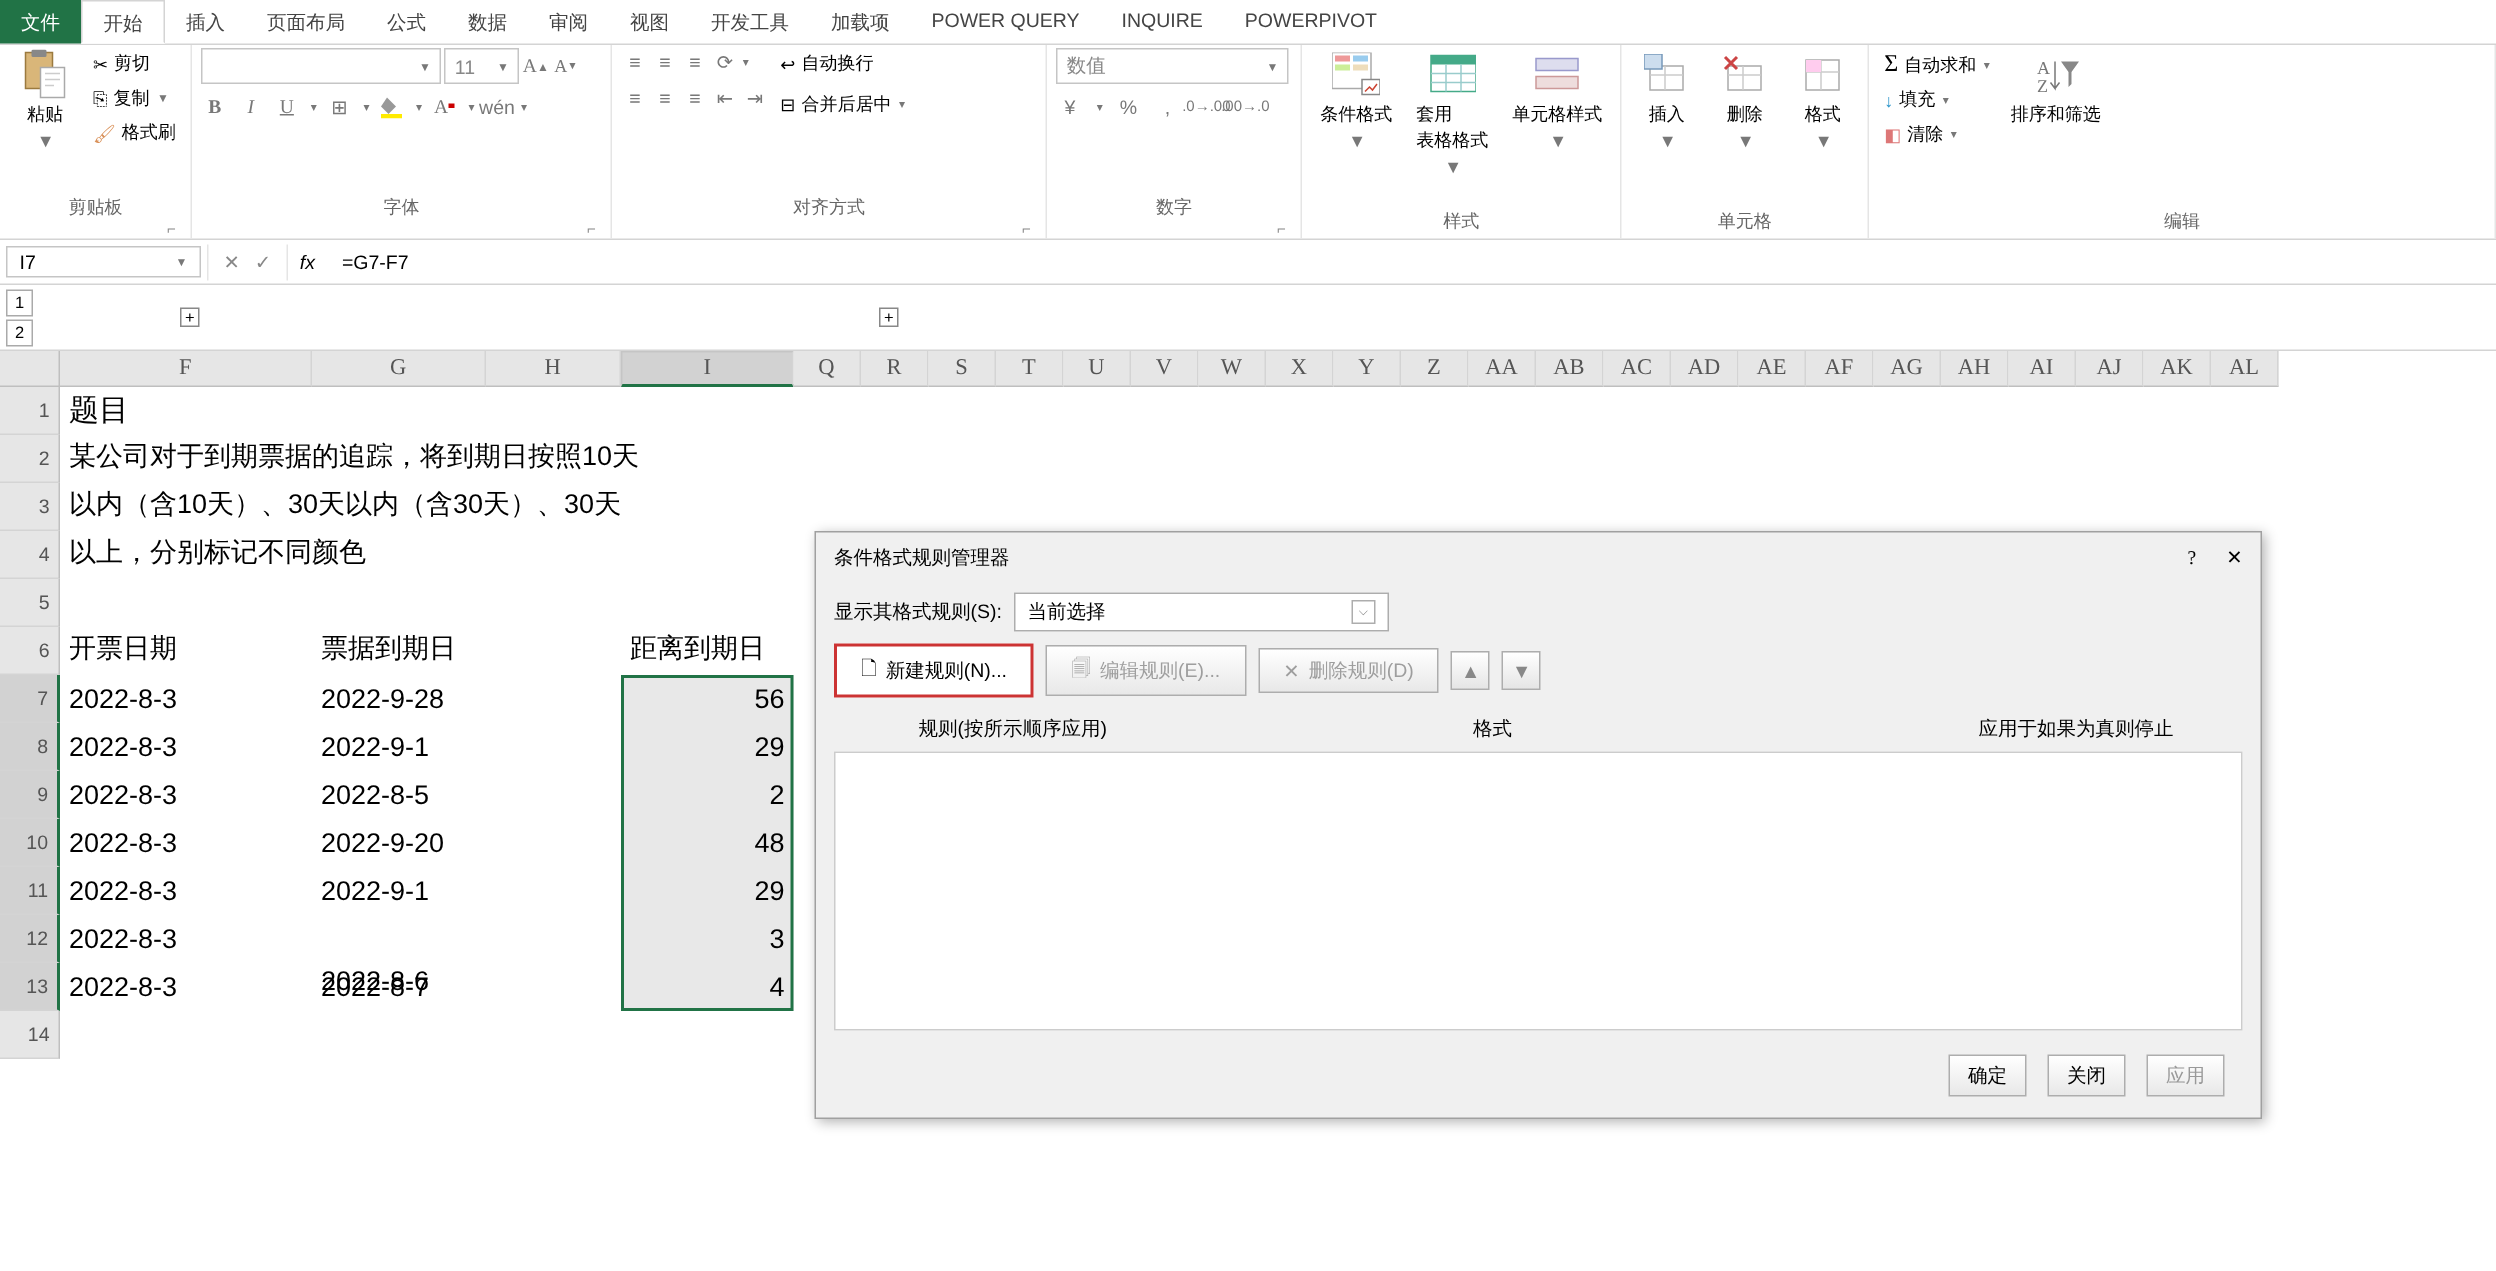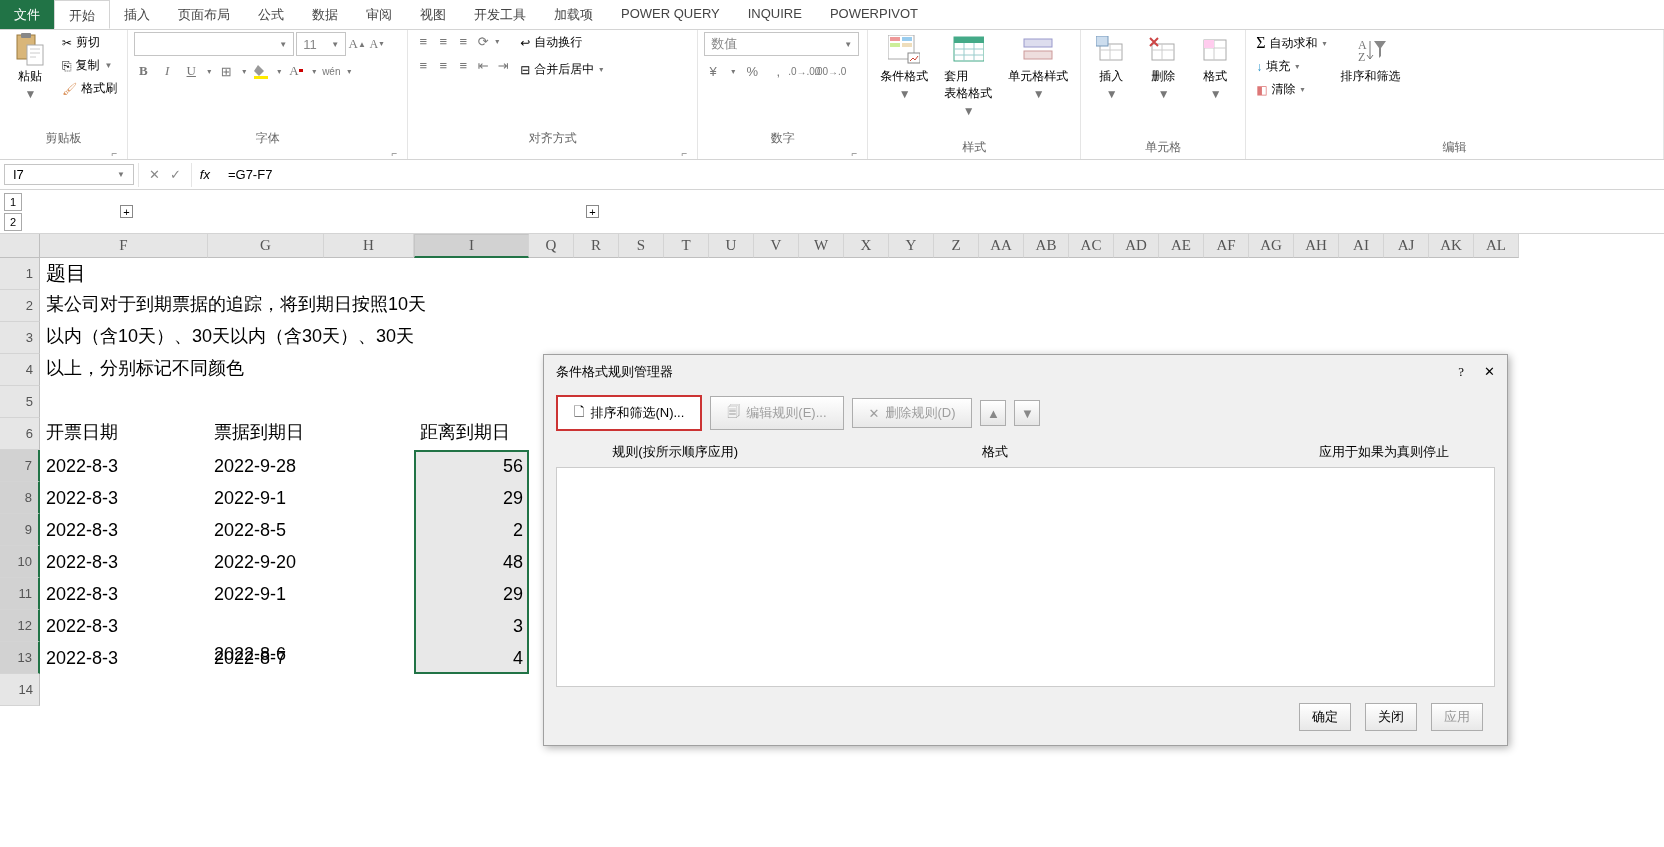--- a/index.html
+++ b/index.html
@@ -155,21 +155,21 @@
           <span class="dd">▾</span>
         <span class="ic-sm">
             <svg width="16" height="16">
               <path d="M4 2l6 6-5 5-5-5z" fill="#999"></path>
               <rect x="0" y="13" width="16" height="3" fill="#ffeb00"></rect>
             </svg>
           </span>
           <span class="dd">▾</span>
         <span class="ic-sm" style="font-family:serif">A<div style="width:14px;height:3px;background:#c00;margin-top:-2px"></div></span>
           <span class="dd">▾</span>
-        <span class="ic-sm" style="font-size:10px;line-height:9px;text-align:center">wén</span>
+        <span class="ic-sm" style="font-size:13px;line-height:9px;text-align:center">wén</span>
           <span class="dd">▾</span>
       </div>
     </div>
     <div class="group-title"><span>字体</span></div>
     <div class="dialog-launcher">⌐</div>
   </div>
 
   <div class="group" style="min-width:290px">
     <div class="group-body">
       <div class="vstack" style="gap:6px">
@@ -449,24 +449,31 @@
 
 <div class="dialog">
   <div class="dlg-title">
     <span>条件格式规则管理器</span>
     <div class="ctrls">
       <span style="font-family:serif">?</span>
       <span>✕</span>
     </div>
   </div>
   <div class="dlg-body">
+    <div class="dlg-row">
+      <span>显示其格式规则(S):</span>
+      <div class="dlg-select">
+          <span>当前选择</span>
+          <span class="dd" style="border:1px solid #adadad;padding:2px 4px">⌵</span>
+        </div>
+    </div>
     <div class="dlg-toolbar">
       <div class="dlg-tbtn hl">
           <span>🗋</span>
-          <span>排序和筛选(N)...</span>
+          <span>新建规则(N)...</span>
         </div>
       <div class="dlg-tbtn dis">
           <span>🗐</span>
           <span>编辑规则(E)...</span>
         </div>
       <div class="dlg-tbtn dis">
           <span>✕</span>
           <span>删除规则(D)</span>
         </div>
       <div class="dlg-arrow">▲</div>

